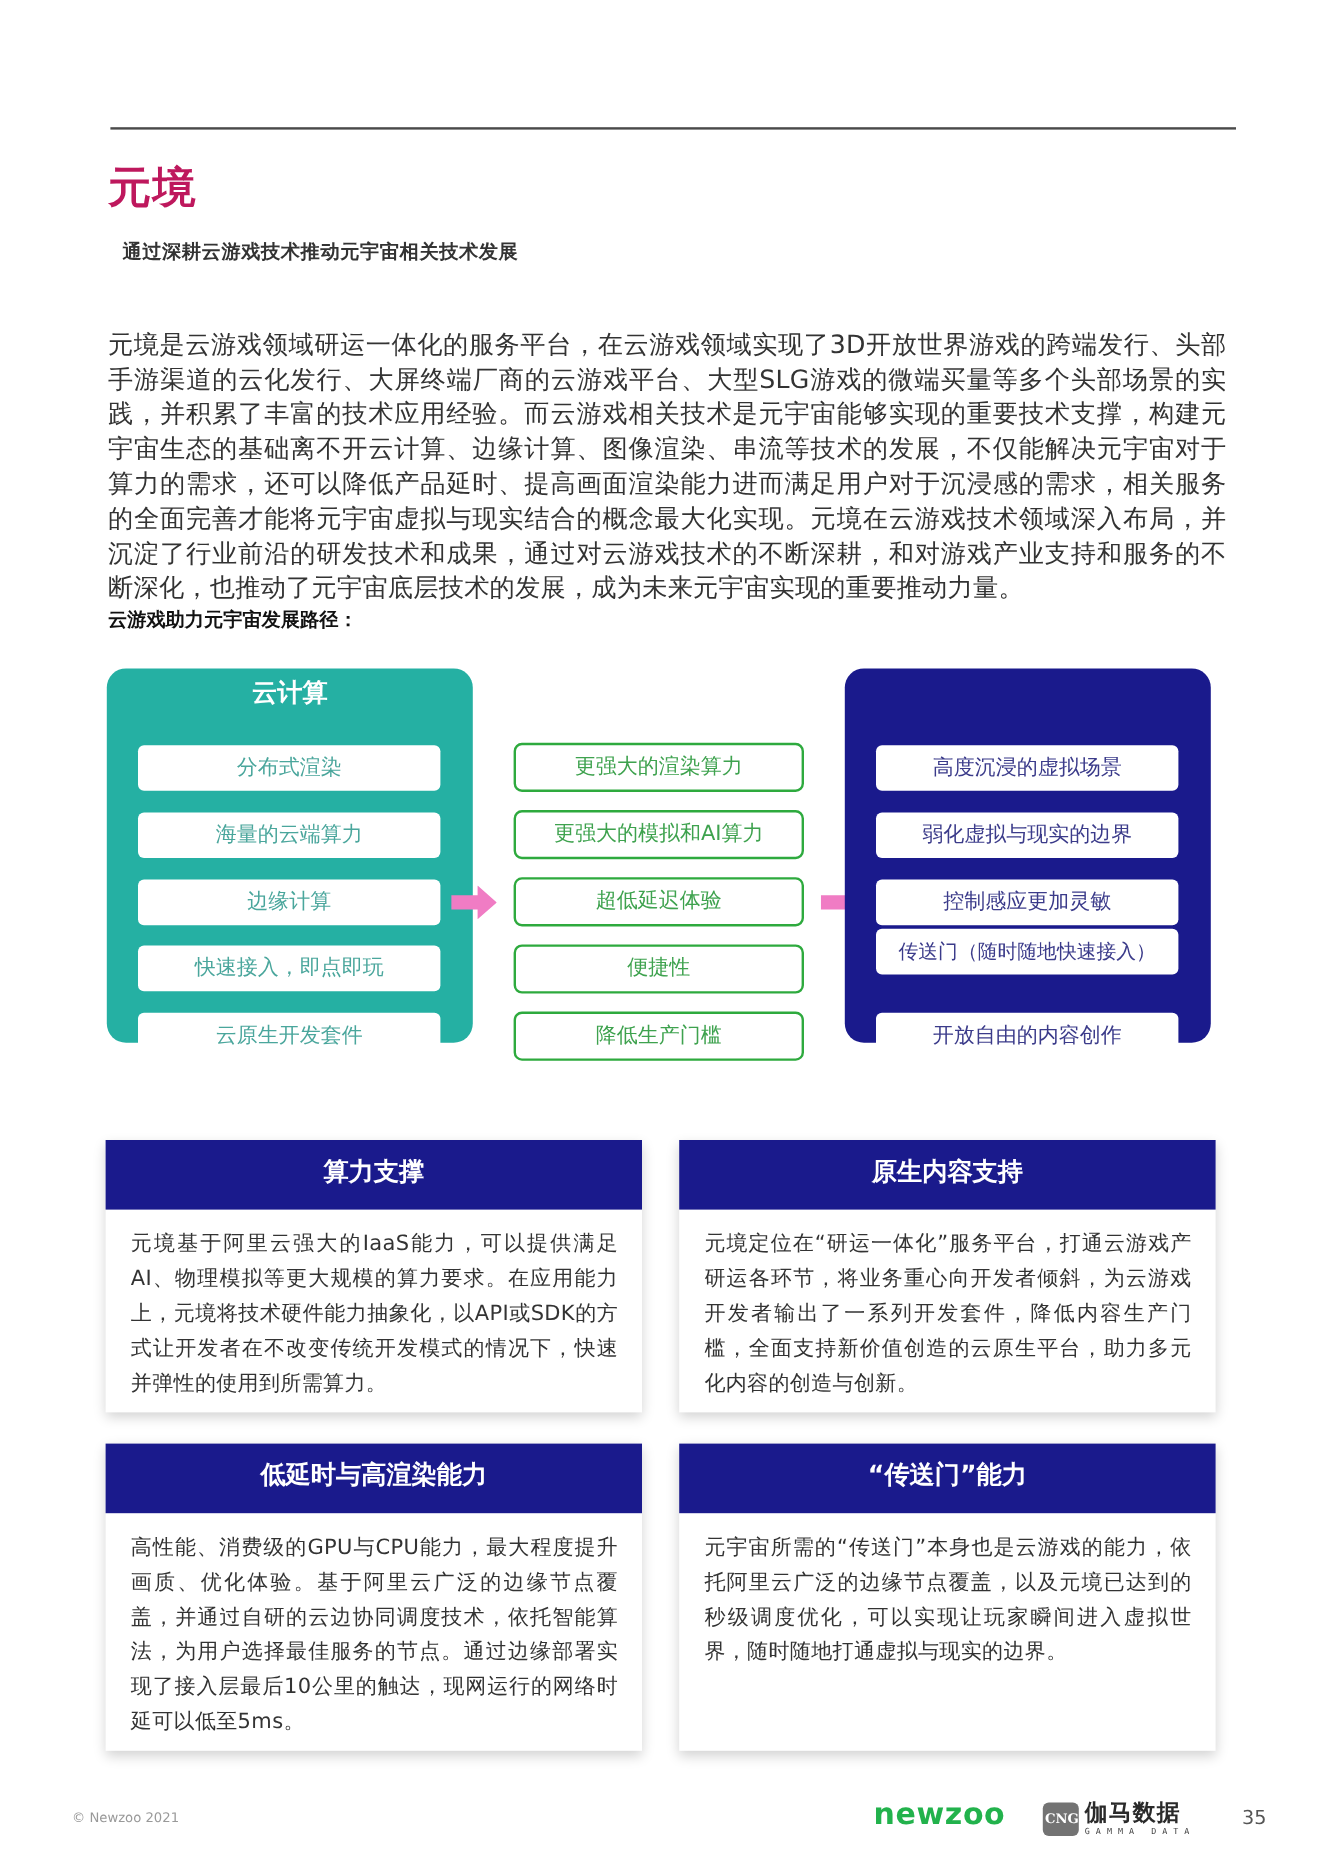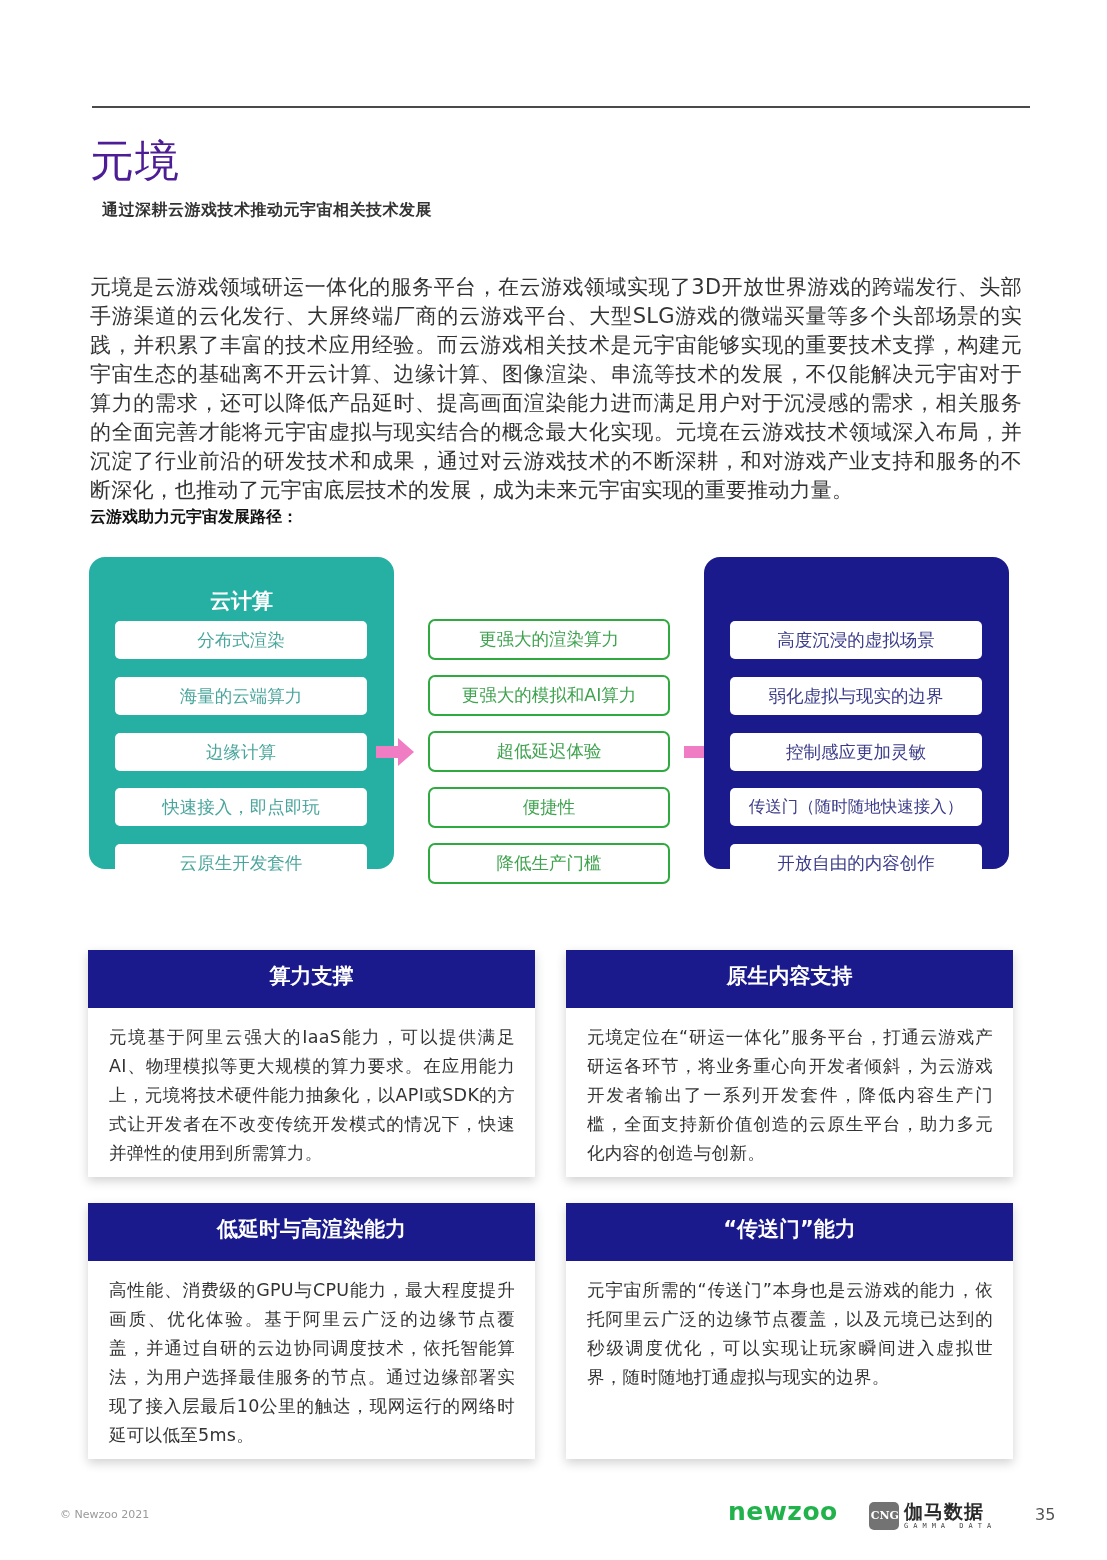--- a/index.html
+++ b/index.html
@@ -1,28 +1,28 @@
 <!DOCTYPE html>
 <html><head>
 <meta charset="utf-8">
 <style>
   * { box-sizing: border-box; margin: 0; padding: 0; }
   html, body { width: 1107px; height: 1560px; background: #ffffff; }
   body { position: relative; font-family: "DejaVu Sans", "Liberation Sans", sans-serif; color: #333333; overflow: hidden; }
 
   .top-rule { position: absolute; left: 92px; top: 106px; width: 938px; height: 2px; background: #4a4a4a; }
 
-  .page-title { position: absolute; left: 90px; top: 132px; font-size: 44px; font-weight: normal; color: #4c1d95; letter-spacing: 1px; }
+  .page-title { position: absolute; left: 90px; top: 132px; font-size: 36px; font-weight: bold; color: #be185d; letter-spacing: 1px; }
   .page-subtitle { position: absolute; left: 102px; top: 200px; font-size: 16px; color: #333333; letter-spacing: 0.5px; }
 
   .intro { position: absolute; left: 90px; top: 273px; width: 932px; font-size: 21px; line-height: 29px; color: #333333; letter-spacing: 0.2px; text-align: justify; }
 
   .diagram-heading { position: absolute; left: 90px; top: 507px; font-size: 16px; font-weight: bold; color: #111111; }
 
-  .panel { position: absolute; top: 557px; height: 312px; border-radius: 16px; padding-top: 28px; }
+  .panel { position: absolute; top: 557px; height: 312px; border-radius: 16px; padding-top: 4px; }
   .panel.cloud { left: 89px; width: 305px; background: #25b0a3; }
   .panel.meta { left: 704px; width: 305px; background: #1a1a8c; }
   .panel-title { text-align: center; color: #ffffff; font-size: 21px; font-weight: bold; height: 32px; line-height: 32px; }
   .panel .pill { position: absolute; left: 26px; width: 252px; height: 38px; background: #ffffff; border-radius: 5px; text-align: center; line-height: 38px; font-size: 17.5px; white-space: nowrap; }
   .panel.cloud .pill { color: #4aa69c; }
   .panel.meta .pill { color: #3b3b8a; }
 
   .mid-pill { position: absolute; left: 428px; width: 242px; height: 41px; border: 2px solid #2eaa3e; border-radius: 7px; text-align: center; line-height: 37px; font-size: 17.5px; color: #3ea24e; white-space: nowrap; background: #ffffff; }
 
   .arrow { position: absolute; width: 38px; height: 28px; }
@@ -72,21 +72,21 @@
 <div class="mid-pill" style="top:843px">降低生产门槛</div>
 
 <svg class="arrow" style="left:684px; top:738px;" viewBox="0 0 38 28">
   <polygon points="0,8 22,8 22,0 38,14 22,28 22,20 0,20" fill="#f07cc4"></polygon>
 </svg>
 
 <div class="panel meta">
   <div class="pill" style="top:64px">高度沉浸的虚拟场景</div>
   <div class="pill" style="top:120px">弱化虚拟与现实的边界</div>
   <div class="pill" style="top:176px">控制感应更加灵敏</div>
-  <div class="pill" style="top:231px; font-size:16.5px;">传送门（随时随地快速接入）</div>
+  <div class="pill" style="top:217px; font-size:16.5px;">传送门（随时随地快速接入）</div>
   <div class="pill" style="top:287px">开放自由的内容创作</div>
 </div>
 
 <div class="card" style="left:88px; top:950px; height:227px;">
   <div class="card-head">算力支撑</div>
   <div class="card-body">元境基于阿里云强大的IaaS能力，可以提供满足AI、物理模拟等更大规模的算力要求。在应用能力上，元境将技术硬件能力抽象化，以API或SDK的方式让开发者在不改变传统开发模式的情况下，快速并弹性的使用到所需算力。</div>
 </div>
 
 <div class="card" style="left:566px; top:950px; height:227px;">
   <div class="card-head">原生内容支持</div>

